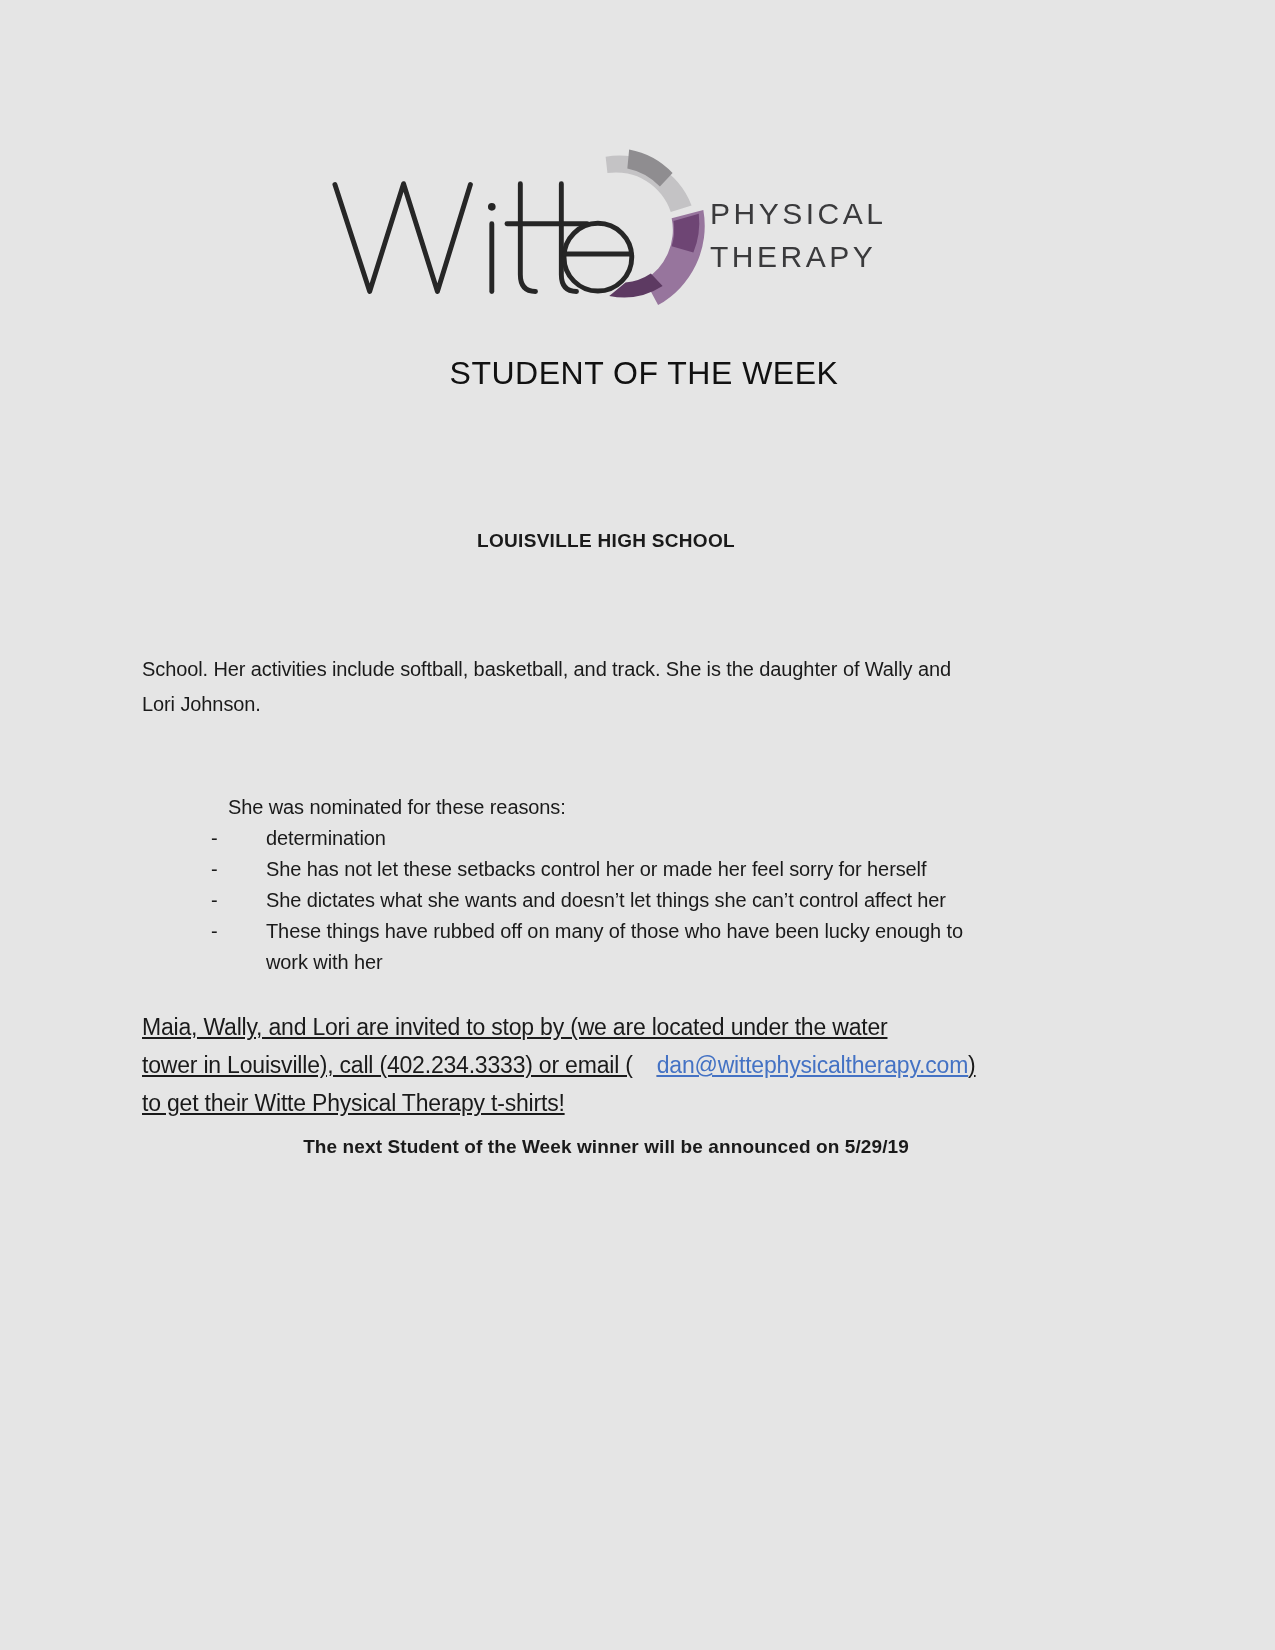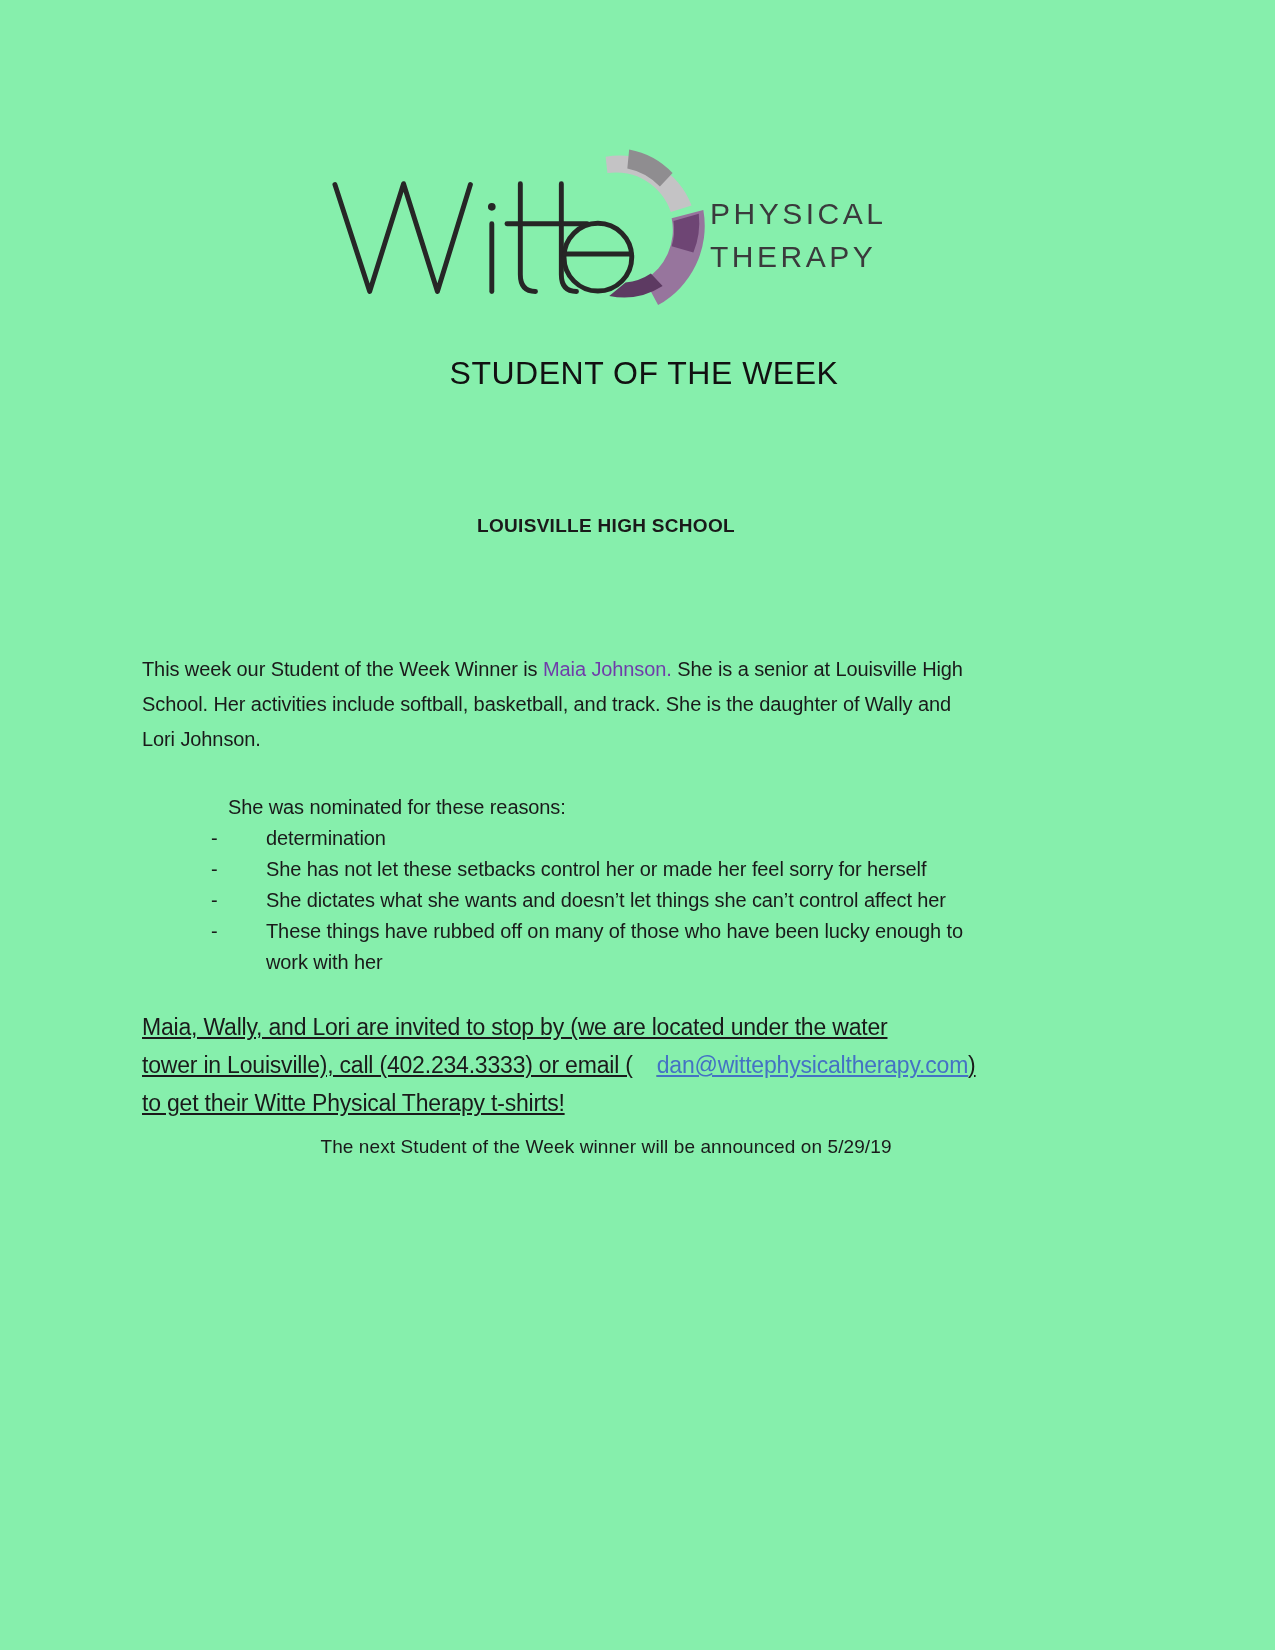--- a/index.html
+++ b/index.html
@@ -1,34 +1,34 @@
 <!DOCTYPE html>
 <html style="--text: #1a1a1a; --accent-purple: #6f3daa; --link-blue: #4472c4; --wordmark: #262626; --tagline-gray: #3a3a3c; --arc-light-gray: #c4c3c5; --arc-dark-gray: #8f8d90; --arc-purple-mid: #97759d; --arc-purple-dark: #6e4574; --arc-purple-darkest: #5d3a62;"><head>
 <meta charset="utf-8">
 <style>
   html,body{margin:0;padding:0;background:#ffffff;}
   .page{
-    position:relative;width:1275px;height:1650px;margin:0 auto;background:#86efac;
+    position:relative;width:1275px;height:1650px;margin:0 auto;background:#e5e5e5;
     font-family:"Liberation Sans","DejaVu Sans",sans-serif;color:var(--text,#1a1a1a);
     overflow:hidden;
   }
   .centered{position:absolute;left:0;width:1212px;text-align:center;}
   .title{top:355px;font-size:32px;letter-spacing:.5px;color:#111;padding-left:38px;}
   .name{top:432px;font-size:63px;letter-spacing:-1px;color:var(--accent-purple,#6f3daa);}
-  .school{top:515px;font-size:19px;font-weight:bold;letter-spacing:.3px;}
+  .school{top:530px;font-size:19px;font-weight:bold;letter-spacing:.3px;}
   .intro{position:absolute;left:142px;top:652px;font-size:20px;line-height:35px;letter-spacing:-.1px;white-space:nowrap;}
   .purple{color:var(--accent-purple,#6f3daa);}
   .nomination{position:absolute;left:209px;top:792px;font-size:20px;line-height:31px;letter-spacing:-.1px;}
   .lead{margin-left:19px;}
   .bullets{list-style:none;margin:0;padding:0;}
   .bullets li{position:relative;padding-left:57px;white-space:nowrap;}
   .marker{position:absolute;left:2px;top:0;}
   .invite{position:absolute;left:142px;top:1008px;font-size:23px;line-height:38px;letter-spacing:-.2px;white-space:nowrap;text-decoration:underline;}
   .email{color:var(--link-blue,#4472c4);text-decoration:underline;cursor:pointer;margin-left:24px;}
-  .footer{top:1136px;font-size:19px;font-weight:normal;letter-spacing:.1px;}
+  .footer{top:1136px;font-size:19px;font-weight:bold;letter-spacing:.1px;}
   .logo-wordmark{position:absolute;left:326px;top:154px;width:312px;height:152px;}
   .logo-crescent{position:absolute;left:545px;top:130px;width:190px;height:200px;}
   .tagline{position:absolute;left:710px;top:192px;font-size:30px;line-height:43px;letter-spacing:3.5px;color:var(--tagline-gray,#3a3a3c);}
   .wm{stroke:var(--wordmark,#262626);stroke-width:5.5;fill:none;stroke-linecap:round;stroke-linejoin:round;}
   .wm-dot{fill:var(--wordmark,#262626);}
   .arc-a{fill:var(--arc-light-gray,#c4c3c5);}
   .arc-b{fill:var(--arc-dark-gray,#8f8d90);}
   .arc-c{fill:var(--arc-purple-mid,#97759d);}
   .arc-d{fill:var(--arc-purple-dark,#6e4574);}
   .arc-e{fill:var(--arc-purple-darkest,#5d3a62);}
@@ -59,23 +59,20 @@
     <div class="tagline">
       <div>PHYSICAL</div>
       <div>THERAPY</div>
     </div>
   </div>
 
   <div class="centered title">STUDENT OF THE WEEK</div>
   <div class="centered school">LOUISVILLE HIGH SCHOOL</div>
 
   <div class="intro">
-    <div>
-      <span>This week our Student of the Week Winner is </span><span class="purple">Maia Johnson.</span><span> She is a senior at Louisville High</span>
-    </div>
     <div>School. Her activities include softball, basketball, and track. She is the daughter of Wally and</div>
     <div>Lori Johnson.</div>
   </div>
 
   <div class="nomination">
     <div class="lead">She was nominated for these reasons:</div>
     <ul class="bullets">
       <li>
         <span class="marker">-</span>
         <div>determination</div>

